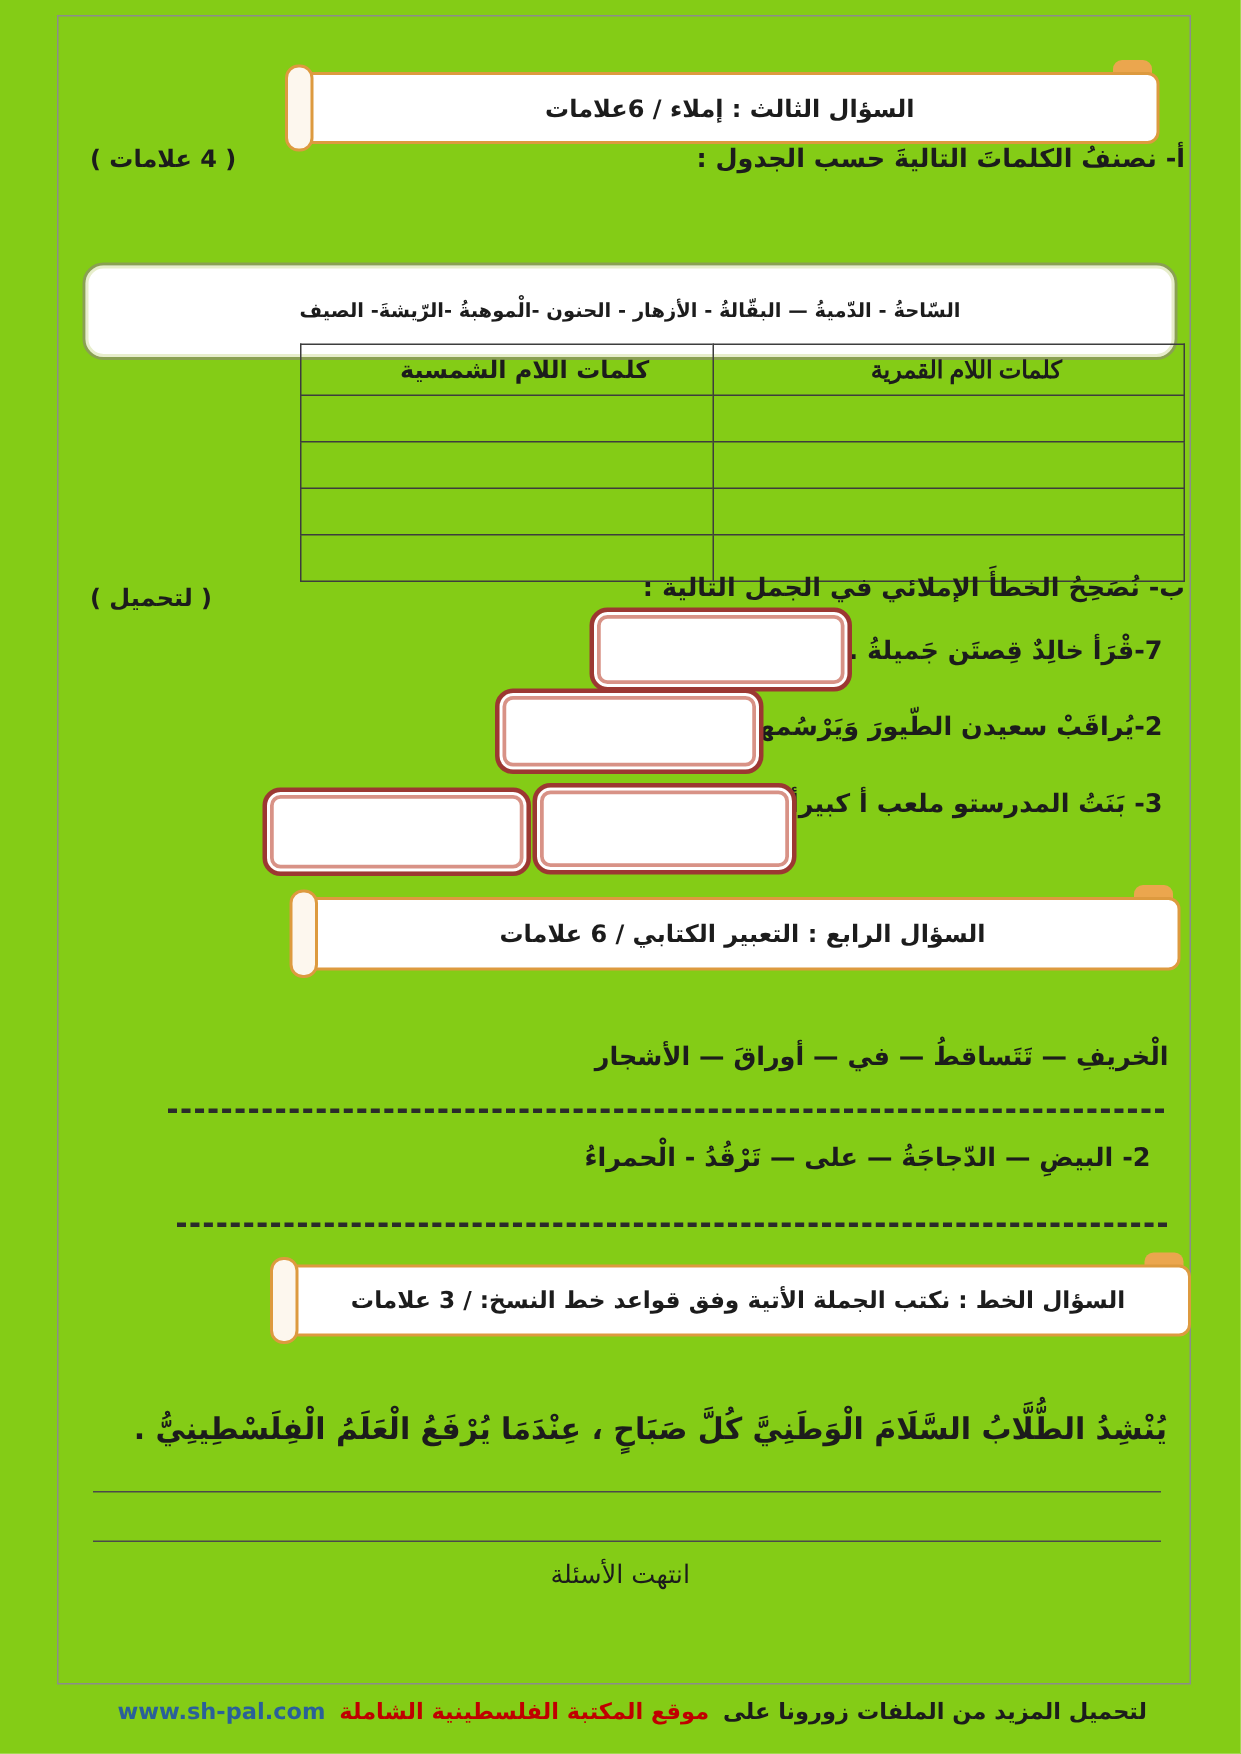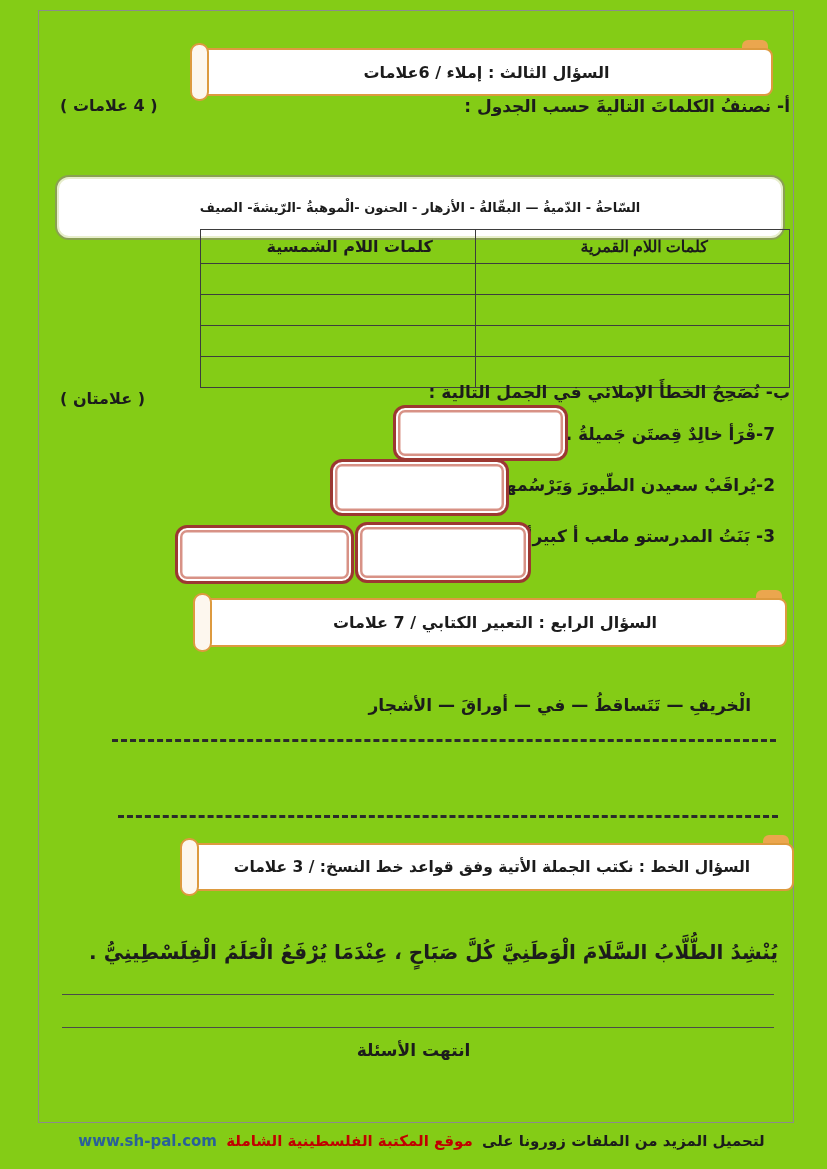--- a/index.html
+++ b/index.html
@@ -44,21 +44,21 @@
   .rtl-line{position:absolute;direction:rtl;white-space:nowrap;font-weight:bold;
             font-size:17px;}
   .marks{position:absolute;direction:rtl;white-space:nowrap;font-weight:bold;font-size:16px;}
   
   .redbox{position:absolute;background:#fff;border:3px solid var(--red-border);
           border-radius:12px;box-shadow:inset 0 0 0 2px #fff,inset 0 0 0 4.5px var(--red-inner);
           z-index:3;}
   
   .dashline{position:absolute;height:0;border-top:3px dashed #2b2b2b;}
   .writeline{position:absolute;height:0;border-top:1.5px solid #4a4a4a;}
-  .center-line{position:absolute;left:0;right:0;text-align:center;font-weight:bold;
+  .center-line{position:absolute;left:0;right:0;text-align:center;font-weight:normal;
                font-size:17px;direction:rtl;}
   .callig{position:absolute;direction:rtl;white-space:nowrap;font-weight:bold;font-size:20px;margin-top:32px;}
   
   .footer{position:absolute;left:0;right:0;top:1132px;text-align:center;direction:rtl;
           font-size:15px;font-weight:bold;white-space:nowrap;margin-left:16px;}
   .footer .f-red{color:var(--footer-red);margin:0 4px;}
   .footer .f-url{color:var(--footer-blue);direction:ltr;unicode-bidi:embed;}
 </style>
 </head>
 <body>
@@ -100,41 +100,42 @@
         <td></td>
       </tr>
       <tr>
         <td></td>
         <td></td>
       </tr>
     </tbody>
   </table>
 
   <div class="rtl-line" style="right:37px;top:382px;">ب- نُصَحِحُ الخطأَ الإملائي في الجمل التالية :</div>
-  <div class="marks" style="left:60px;top:389px;">( علامتان )</div>
+  <div class="marks" style="left:60px;top:389px;">( لتحميل )</div>
 
   <div class="rtl-line" style="right:52px;top:424px;">7-قْرَأ خالِدٌ قِصتَن جَميلةُ .</div>
   <div class="rtl-line" style="right:52px;top:475px;">2-يُراقَبْ سعيدن الطّيورَ وَيَرْسُمها</div>
   <div class="rtl-line" style="right:52px;top:526px;">3- بَنَتُ المدرستو ملعب أ كبيرأ</div>
 
   <div class="redbox" style="left:393px;top:405px;width:169px;height:50px;"></div>
   <div class="redbox" style="left:330px;top:459px;width:173px;height:51px;"></div>
   <div class="redbox" style="left:355px;top:522px;width:170px;height:55px;"></div>
   <div class="redbox" style="left:175px;top:525px;width:173px;height:53px;"></div>
 
   <div class="hwrap" style="left:203px;top:598px;width:584px;height:49px;">
     <div class="htab"></div>
-    <div class="hbox">السؤال الرابع : التعبير الكتابي   /  7 علامات</div>
+    <div class="hbox">السؤال الرابع : التعبير الكتابي   /  6 علامات</div>
     <div class="hcapsule"></div>
   </div>
 
-  <div class="rtl-line" style="right:76px;top:695px;">الْخريفِ — تَتَساقطُ — في — أوراقَ — الأشجار</div>
+  <div class="rtl-line" style="right:48px;top:695px;">الْخريفِ — تَتَساقطُ — في — أوراقَ — الأشجار</div>
 
   <div class="dashline" style="left:112px;top:739px;width:664px;"></div>
 
+  <div class="rtl-line" style="right:60px;top:762px;">2- البيضِ — الدّجاجَةُ — على — تَرْقُدُ - الْحمراءُ</div>
 
   <div class="dashline" style="left:118px;top:815px;width:660px;"></div>
 
   <div class="hwrap" style="left:190px;top:843px;width:604px;height:48px;">
     <div class="htab"></div>
     <div class="hbox" style="font-size:15.5px;">السؤال الخط :   نكتب الجملة الأتية وفق قواعد خط النسخ: / 3 علامات</div>
     <div class="hcapsule"></div>
   </div>
 
   <div class="callig" style="right:49px;top:908px;">يُنْشِدُ الطُّلَّابُ السَّلَامَ الْوَطَنِيَّ كُلَّ صَبَاحٍ ،  عِنْدَمَا يُرْفَعُ الْعَلَمُ الْفِلَسْطِينِيُّ .</div>

